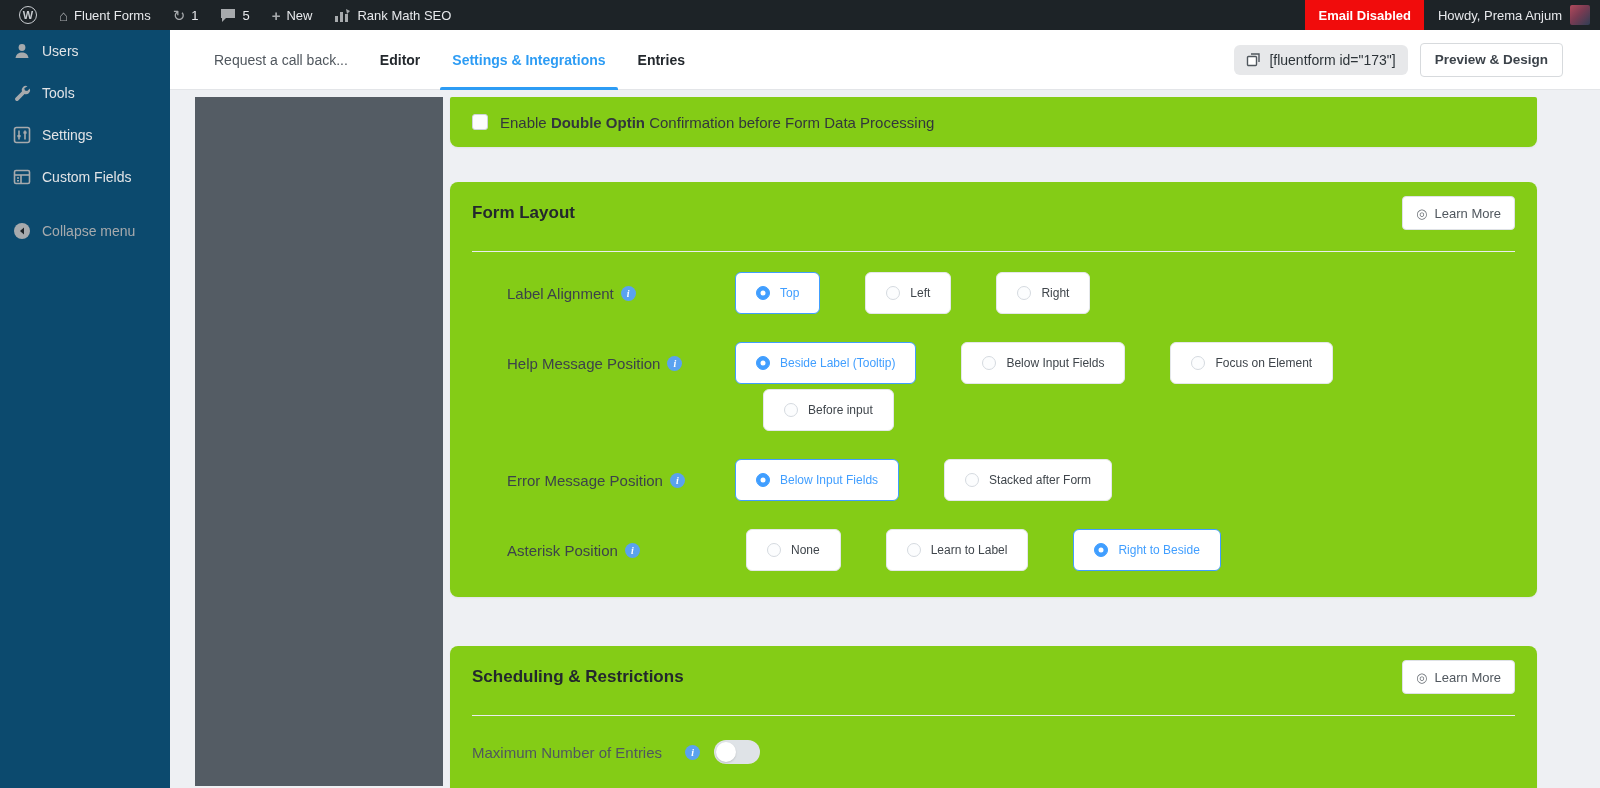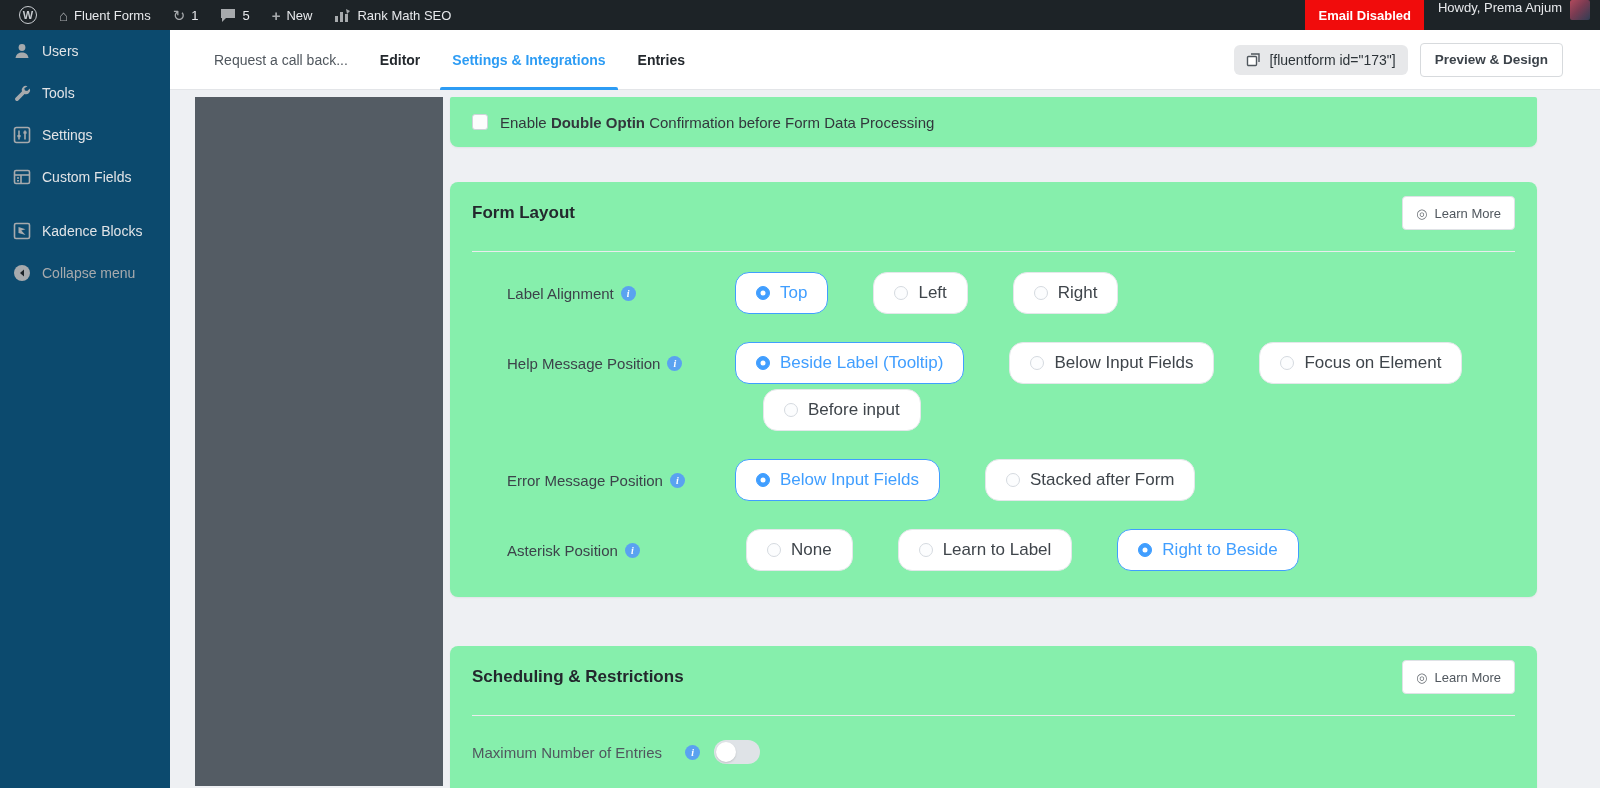--- a/index.html
+++ b/index.html
@@ -11,21 +11,21 @@
     background:#1d2327; color:#e7e9ec; display:flex; align-items:stretch;
     font-size:13px; z-index:50; }
   .ab-left { display:flex; align-items:stretch; padding-left:8px; }
   .ab-item { display:flex; align-items:center; gap:6px; padding:0 11px; color:#e7e9ec; cursor:pointer; }
   .ab-item .glyph { font-size:15px; line-height:1; color:#a7aaad; }
   .wp-logo { width:18px; height:18px; border:1.6px solid #c9cdd1; border-radius:50%;
     display:flex; align-items:center; justify-content:center; font-size:11px; font-weight:700; color:#c9cdd1; }
   .ab-right { margin-left:auto; display:flex; align-items:stretch; }
   .email-disabled { background:#f10c0c; color:#fff; display:flex; align-items:center;
     padding:0 13px; font-weight:700; }
-  .howdy { display:flex; gap:8px; padding:0 10px 0 14px; }
+  .howdy { display:flex; align-items:center; gap:8px; padding:0 10px 0 14px; }
   .avatar { width:20px; height:20px; border-radius:2px;
     background:linear-gradient(135deg,#b24a5c 0%,#7a3b52 45%,#2f3e55 100%); }
 
   
   #side-menu { position:absolute; top:30px; left:0; width:170px; height:758px;
     background:#0c4a6e; color:#e2e4e7; font-size:14px; }
   .sm-item { display:flex; align-items:center; gap:10px; padding:11px 12px; cursor:pointer; }
   .sm-item svg { flex:0 0 20px; }
   .sm-gap { height:12px; }
   .sm-collapse { color:#a7aaad; }
@@ -46,21 +46,21 @@
     color:#2c3338; cursor:pointer; font-family:inherit; }
   .preview-btn { background:#fff; border:1px solid #d7dadd; border-radius:4px; height:34px;
     padding:0 14px; font-size:13.5px; color:#3c434a; font-weight:600; cursor:pointer; font-family:inherit; }
 
   #content { position:absolute; top:60px; left:0; width:1430px; height:698px;
     background:#eef0f3; overflow:hidden; }
   .slate-panel { position:absolute; left:25px; top:7px; width:248px; height:689px;
     background:#545c64; }
   .cards { position:absolute; left:280px; top:7px; width:1087px; }
 
-  .card { background:#86efac; border-radius:8px; box-shadow:0 1px 2px rgba(30,40,50,.06); }
+  .card { background:#84cc16; border-radius:8px; box-shadow:0 1px 2px rgba(30,40,50,.06); }
 
   
   .card-optin { height:50px; display:flex; align-items:center; padding:0 22px;
     margin-bottom:35px; border-top-left-radius:2px; border-top-right-radius:2px; }
   .checkbox { width:16px; height:16px; border:1px solid #cfd4da; border-radius:3px;
     background:#fdfdfd; margin-right:12px; flex:0 0 16px; cursor:pointer; }
   .optin-label { font-size:15px; color:#32373c; cursor:pointer; }
   .optin-label b { font-weight:700; }
 
   
@@ -79,21 +79,21 @@
   .setting-row:last-child { margin-bottom:0;gap:11px; }
   .row-label { flex:0 0 228px; height:42px; display:flex; align-items:center; gap:7px;
     font-size:15px; color:#3c434a; }
   .info-icon { width:15px; height:15px; border-radius:50%; background:#5aa2f0; color:#fff;
     font-size:10px; font-style:italic; font-weight:700; display:inline-flex;
     align-items:center; justify-content:center; font-family:"Liberation Serif", serif; cursor:pointer; }
   .opt-lines { display:flex; flex-direction:column; gap:5px; }
   .opt-line { display:flex; column-gap:45px; }
   .opt-line.indent { margin-left:28px; }
   .opt { display:inline-flex; align-items:center; gap:10px; height:42px; padding:0 20px;
-    background:#fff; border:1px solid #e4e7ea; border-radius:14px; font-size:17px;
+    background:#fff; border:1px solid #e4e7ea; border-radius:6px; font-size:12px;
     color:#3f454b; cursor:pointer; white-space:nowrap; }
   .radio { width:14px; height:14px; border-radius:50%; border:1px solid #d5dae0;
     background:#fcfdfe; position:relative; flex:0 0 14px; }
   .opt.selected { border-color:#409eff; color:#409eff; }
   .opt.selected .radio { background:#409eff; border-color:#409eff; }
   .opt.selected .radio::after { content:''; position:absolute; top:50%; left:50%;
     width:5px; height:5px; background:#fff; border-radius:50%; transform:translate(-50%,-50%); }
 
   .card-layout { margin-bottom:49px; }
   .card-sched { height:200px; }
@@ -181,27 +181,20 @@
     <svg width="20" height="20" viewBox="0 0 20 20">
       <rect x="2.5" y="3.5" width="15" height="13" rx="1.5" fill="none" stroke="#a7aaad" stroke-width="1.6"></rect>
       <line x1="2.5" y1="8" x2="17.5" y2="8" stroke="#a7aaad" stroke-width="1.6"></line>
       <line x1="9" y1="8" x2="9" y2="16.5" stroke="#a7aaad" stroke-width="1.6"></line>
       <line x1="5" y1="11" x2="7" y2="11" stroke="#a7aaad" stroke-width="1.4"></line>
       <line x1="5" y1="13.8" x2="7" y2="13.8" stroke="#a7aaad" stroke-width="1.4"></line>
     </svg>
     <span>Custom Fields</span>
   </div>
   <div class="sm-gap"></div>
-  <div class="sm-item">
-    <svg width="20" height="20" viewBox="0 0 20 20">
-      <rect x="2.5" y="2.5" width="15" height="15" rx="1.5" fill="none" stroke="#a7aaad" stroke-width="1.6"></rect>
-      <path d="M6.5 6l7 2.2-4.2 1.3L13.5 14l-7-2z" fill="#a7aaad"></path>
-    </svg>
-    <span>Kadence Blocks</span>
-  </div>
   <div class="sm-item sm-collapse">
     <svg width="20" height="20" viewBox="0 0 20 20">
       <circle cx="10" cy="10" r="8" fill="#a7aaad"></circle>
       <path d="M12 6.5L8 10l4 3.5z" fill="#1d2327"></path>
     </svg>
     <span>Collapse menu</span>
   </div>
 </div>
 
 <div id="main">

